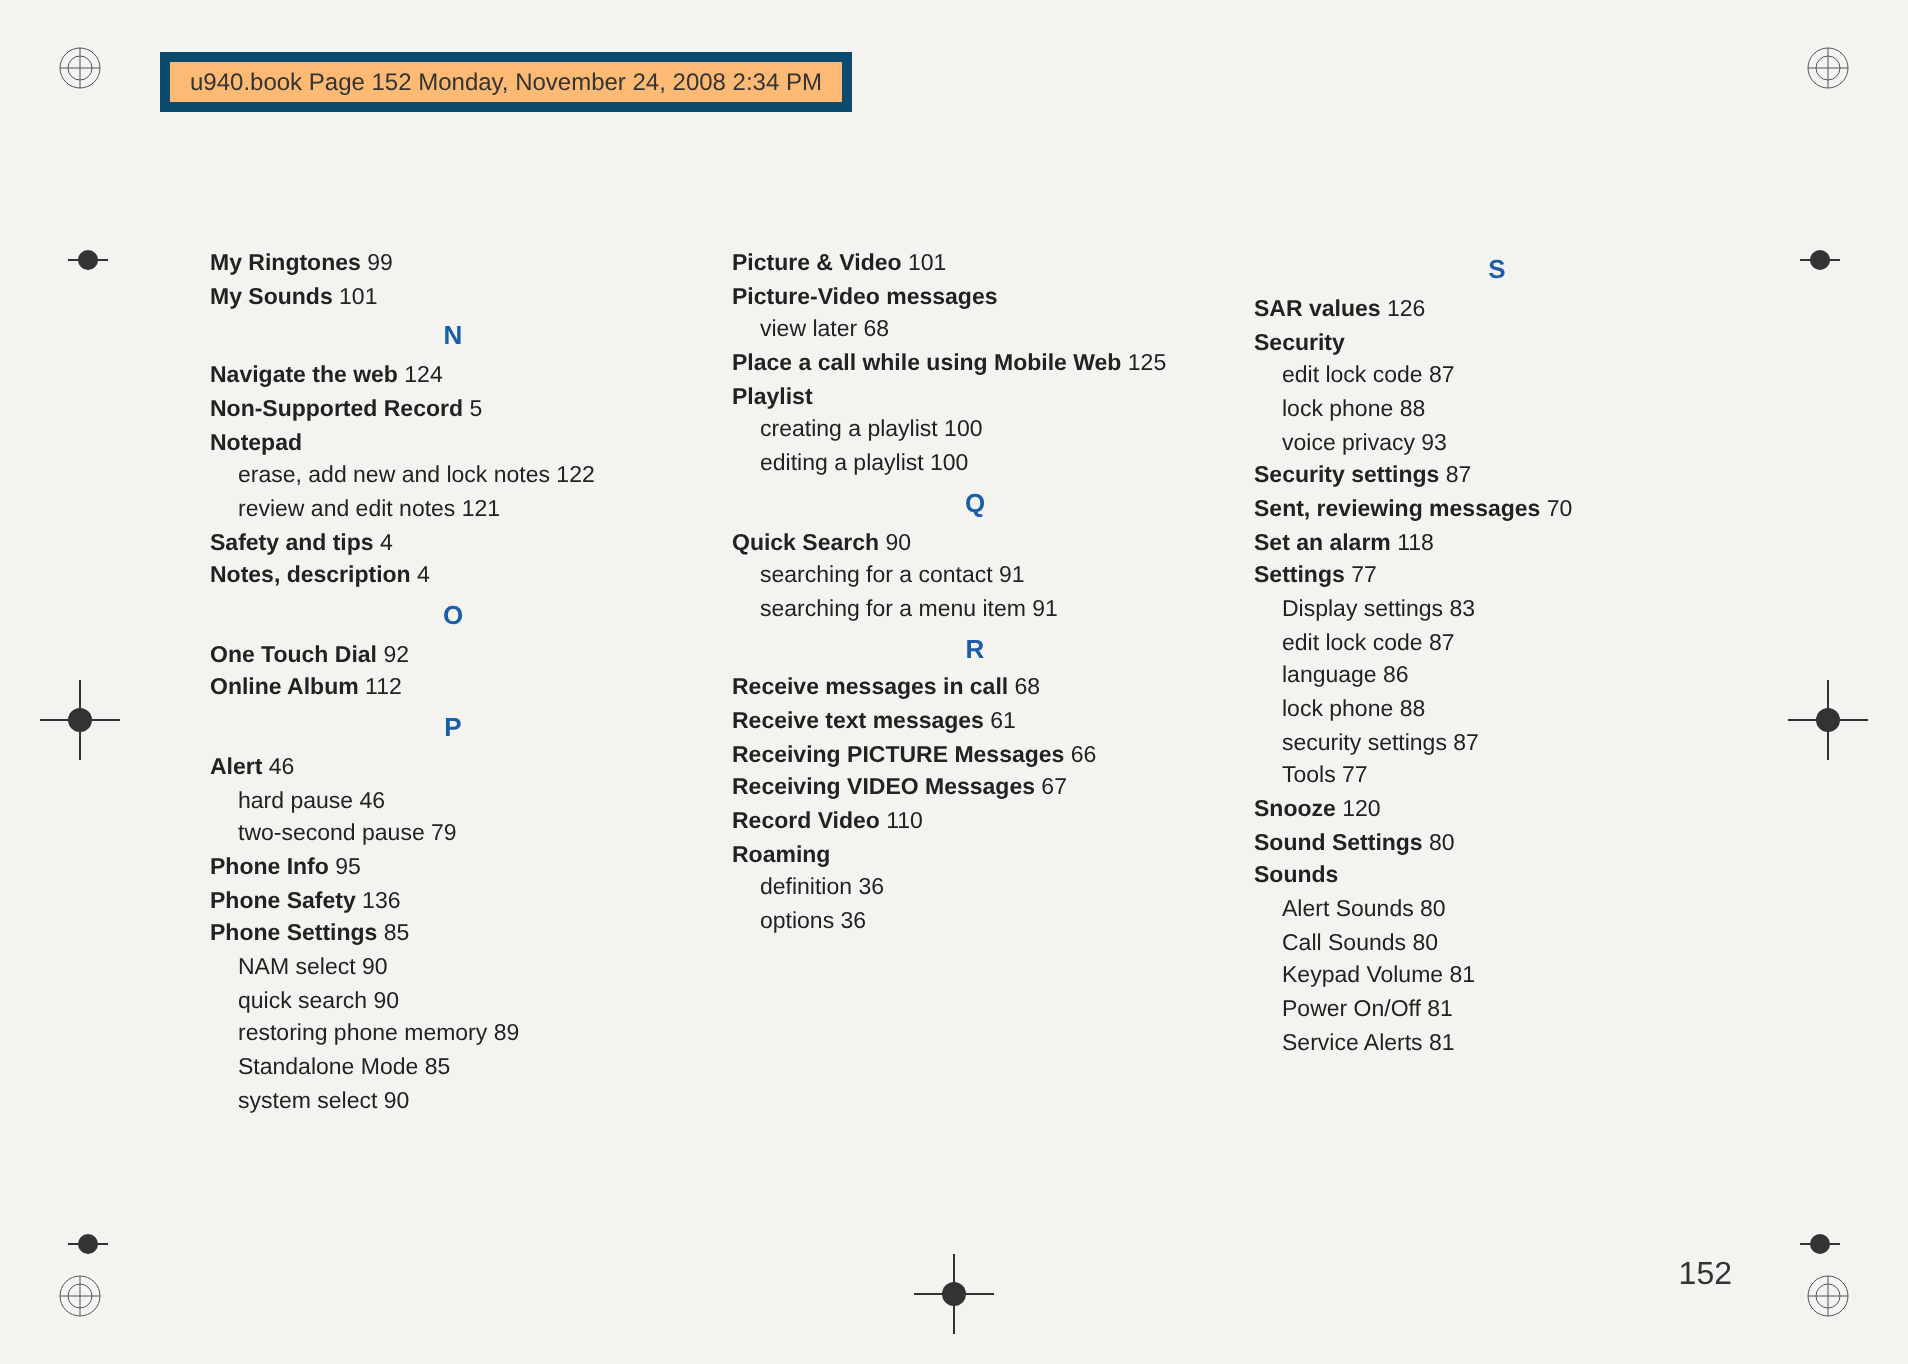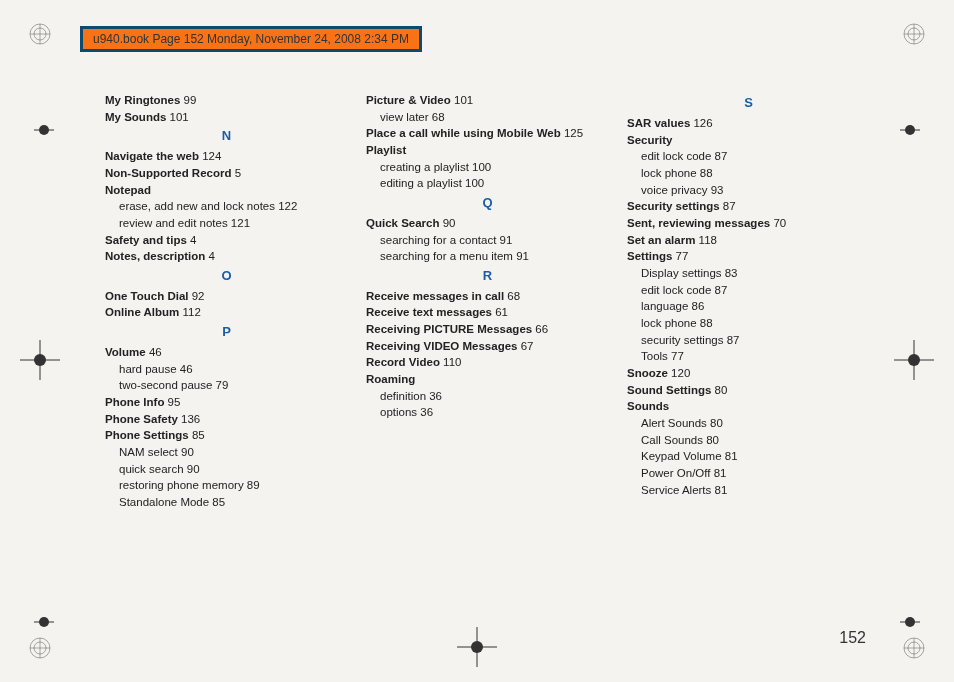--- a/index.html
+++ b/index.html
@@ -31,39 +31,40 @@
     .rm-right { top: 340px; right: 20px; }
     .rm-bc { bottom: 15px; left: 457px; }
     .rm-lm { top: 110px; left: 24px; }
     .rm-rm { top: 110px; right: 24px; }
     .rm-lmb { bottom: 40px; left: 24px; }
     .rm-rmb { bottom: 40px; right: 24px; }
     .header-bar {
       position: absolute;
       top: 26px;
       left: 80px;
-      border: 3px solid #0c4a6e;
+      border: 5px solid #0c4a6e;
       padding: 3px 10px;
       font-size: 12px;
       color: #333;
-      background: #f97316;
+      background: #fdba74;
     }
     .page-content {
       position: absolute;
       top: 92px;
       left: 105px;
       width: 765px;
       display: flex;
       gap: 18px;
     }
     .col {
       flex: 1;
       font-size: 11.5px;
       line-height: 1.45;
       color: #222;
+      margin-top: 32px;
     }
     .letter-heading {
       color: #1a5ea8;
       font-weight: bold;
       font-size: 13px;
       text-align: center;
       margin: 2px 0 2px 0;
     }
     .entry {
       margin: 0;
@@ -146,33 +147,35 @@
       <div class="entry entry-main"><b>Non-Supported Record</b> 5</div>
       <div class="entry entry-main"><b>Notepad</b></div>
       <div class="entry entry-sub">erase, add new and lock notes 122</div>
       <div class="entry entry-sub">review and edit notes 121</div>
       <div class="entry entry-main"><b>Safety and tips</b> 4</div>
       <div class="entry entry-main"><b>Notes, description</b> 4</div>
       <div class="letter-heading">O</div>
       <div class="entry entry-main"><b>One Touch Dial</b> 92</div>
       <div class="entry entry-main"><b>Online Album</b> 112</div>
       <div class="letter-heading">P</div>
-      <div class="entry entry-main"><b>Volume</b> 46</div>
+      <div class="entry entry-main"><b>Alert</b> 46</div>
       <div class="entry entry-sub">hard pause 46</div>
       <div class="entry entry-sub">two-second pause 79</div>
       <div class="entry entry-main"><b>Phone Info</b> 95</div>
       <div class="entry entry-main"><b>Phone Safety</b> 136</div>
       <div class="entry entry-main"><b>Phone Settings</b> 85</div>
       <div class="entry entry-sub">NAM select 90</div>
       <div class="entry entry-sub">quick search 90</div>
       <div class="entry entry-sub">restoring phone memory 89</div>
       <div class="entry entry-sub">Standalone Mode 85</div>
+      <div class="entry entry-sub">system select 90</div>
     </div>
   <div class="col" id="col1">
       <div class="entry entry-main"><b>Picture &amp; Video</b> 101</div>
+      <div class="entry entry-main"><b>Picture-Video messages</b></div>
       <div class="entry entry-sub">view later 68</div>
       <div class="entry entry-main"><b>Place a call while using Mobile Web</b> 125</div>
       <div class="entry entry-main"><b>Playlist</b></div>
       <div class="entry entry-sub">creating a playlist 100</div>
       <div class="entry entry-sub">editing a playlist 100</div>
       <div class="letter-heading">Q</div>
       <div class="entry entry-main"><b>Quick Search</b> 90</div>
       <div class="entry entry-sub">searching for a contact 91</div>
       <div class="entry entry-sub">searching for a menu item 91</div>
       <div class="letter-heading">R</div>

